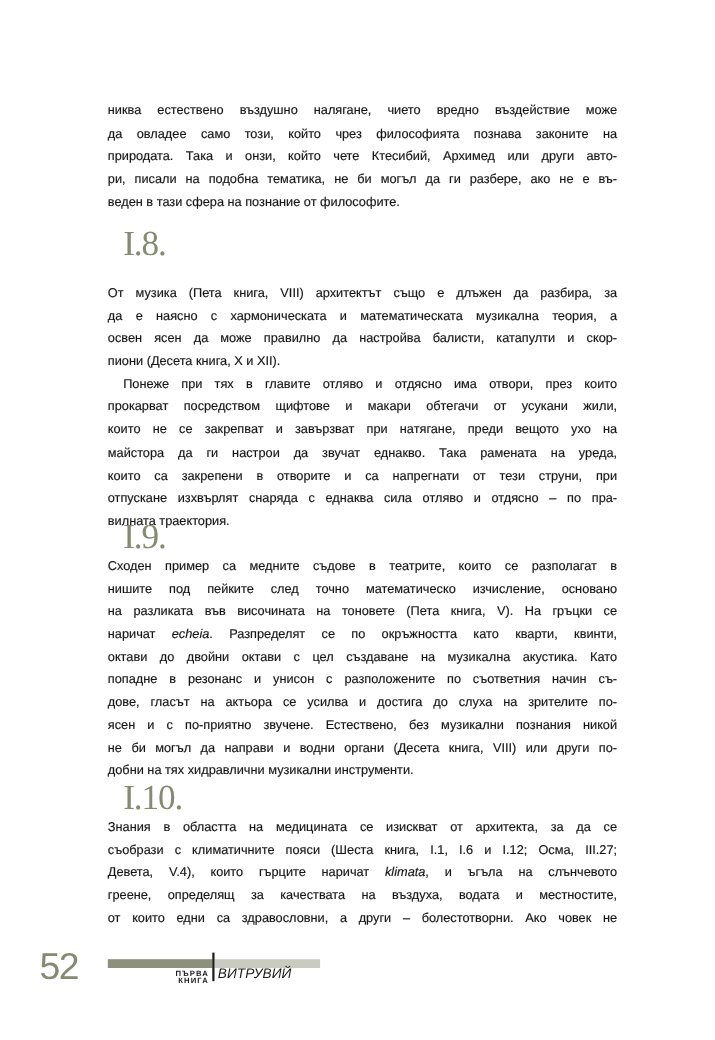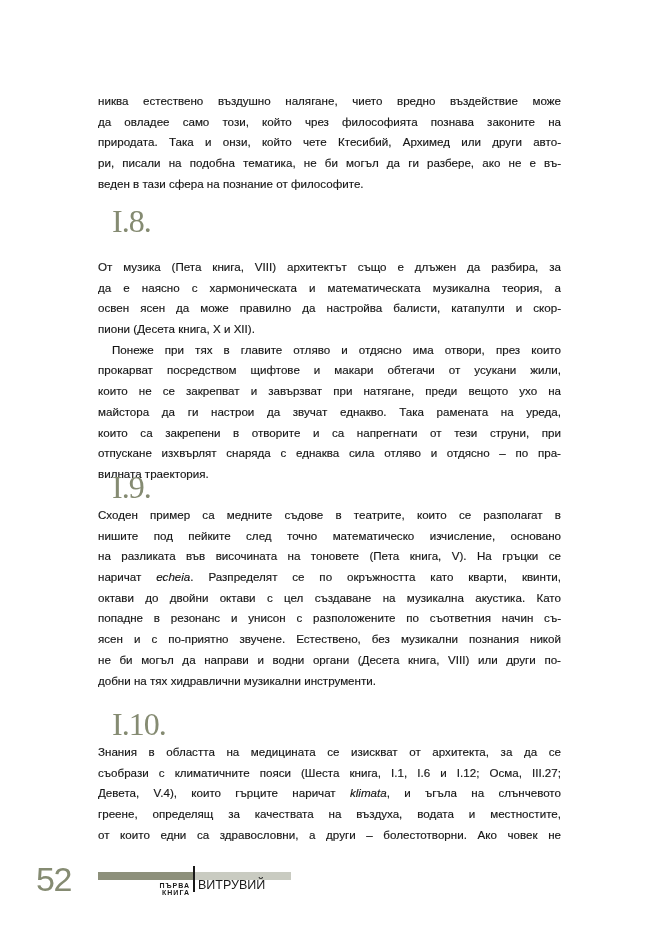--- a/index.html
+++ b/index.html
@@ -30,21 +30,21 @@
   .footer-bar-light { position: absolute; left: 195px; top: 872px; width: 96px; height: 8px; background: #c9cbc1; }
   .footer-divider { position: absolute; left: 193px; top: 866px; width: 2px; height: 26px; background: #1a1a1a; }
   .footer-book {
     position: absolute; left: 130px; top: 882px; width: 60px;
     font-family: "Liberation Sans", sans-serif; font-weight: bold;
     font-size: 7px; letter-spacing: 1px; color: #1a1a1a; text-align: right;
   }
   .footer-author {
     position: absolute; left: 198px; top: 878px;
     font-family: "Liberation Sans", sans-serif;
-    font-size: 12.5px; color: #1a1a1a; letter-spacing: 0px;
+    font-size: 12.5px; color: #1a1a1a; letter-spacing: 0px; font-style: italic;
   }
 </style>
 </head>
 <body>
 
 <div class="page">
 
   <div class="text-block" id="sec-intro" style="top:91px;">
       <span class="line">никва естествено въздушно налягане, чието вредно въздействие може</span>
       <span class="line">да овладее само този, който чрез философията познава законите на</span>
@@ -69,20 +69,21 @@
     </div>
 
   <div class="heading" style="top:472px;">I.9.</div>
   <div class="text-block" id="sec-s1-9" style="top:505px;">
       <span class="line">Сходен пример са медните съдове в театрите, които се разполагат в</span>
       <span class="line">нишите под пейките след точно математическо изчисление, основано</span>
       <span class="line">на разликата във височината на тоновете (Пета книга, V). На гръцки се</span>
       <span class="line"><span>наричат </span><span class="it">echeia</span><span>. Разпределят се по окръжността като кварти, квинти,</span></span>
       <span class="line">октави до двойни октави с цел създаване на музикална акустика. Като</span>
       <span class="line">попадне в резонанс и унисон с разположените по съответния начин съ-</span>
+      <span class="line">дове, гласът на актьора се усилва и достига до слуха на зрителите по-</span>
       <span class="line">ясен и с по-приятно звучене. Естествено, без музикални познания никой</span>
       <span class="line">не би могъл да направи и водни органи (Десета книга, VIII) или други по-</span>
       <span class="line last">добни на тях хидравлични музикални инструменти.</span>
     </div>
 
   <div class="heading" style="top:709px;">I.10.</div>
   <div class="text-block" id="sec-s1-10" style="top:742px;">
       <span class="line">Знания в областта на медицината се изискват от архитекта, за да се</span>
       <span class="line">съобрази с климатичните пояси (Шеста книга, I.1, I.6 и I.12; Осма, III.27;</span>
       <span class="line"><span>Девета, V.4), които гърците наричат </span><span class="it">klimata</span><span>, и ъгъла на слънчевото</span></span>

